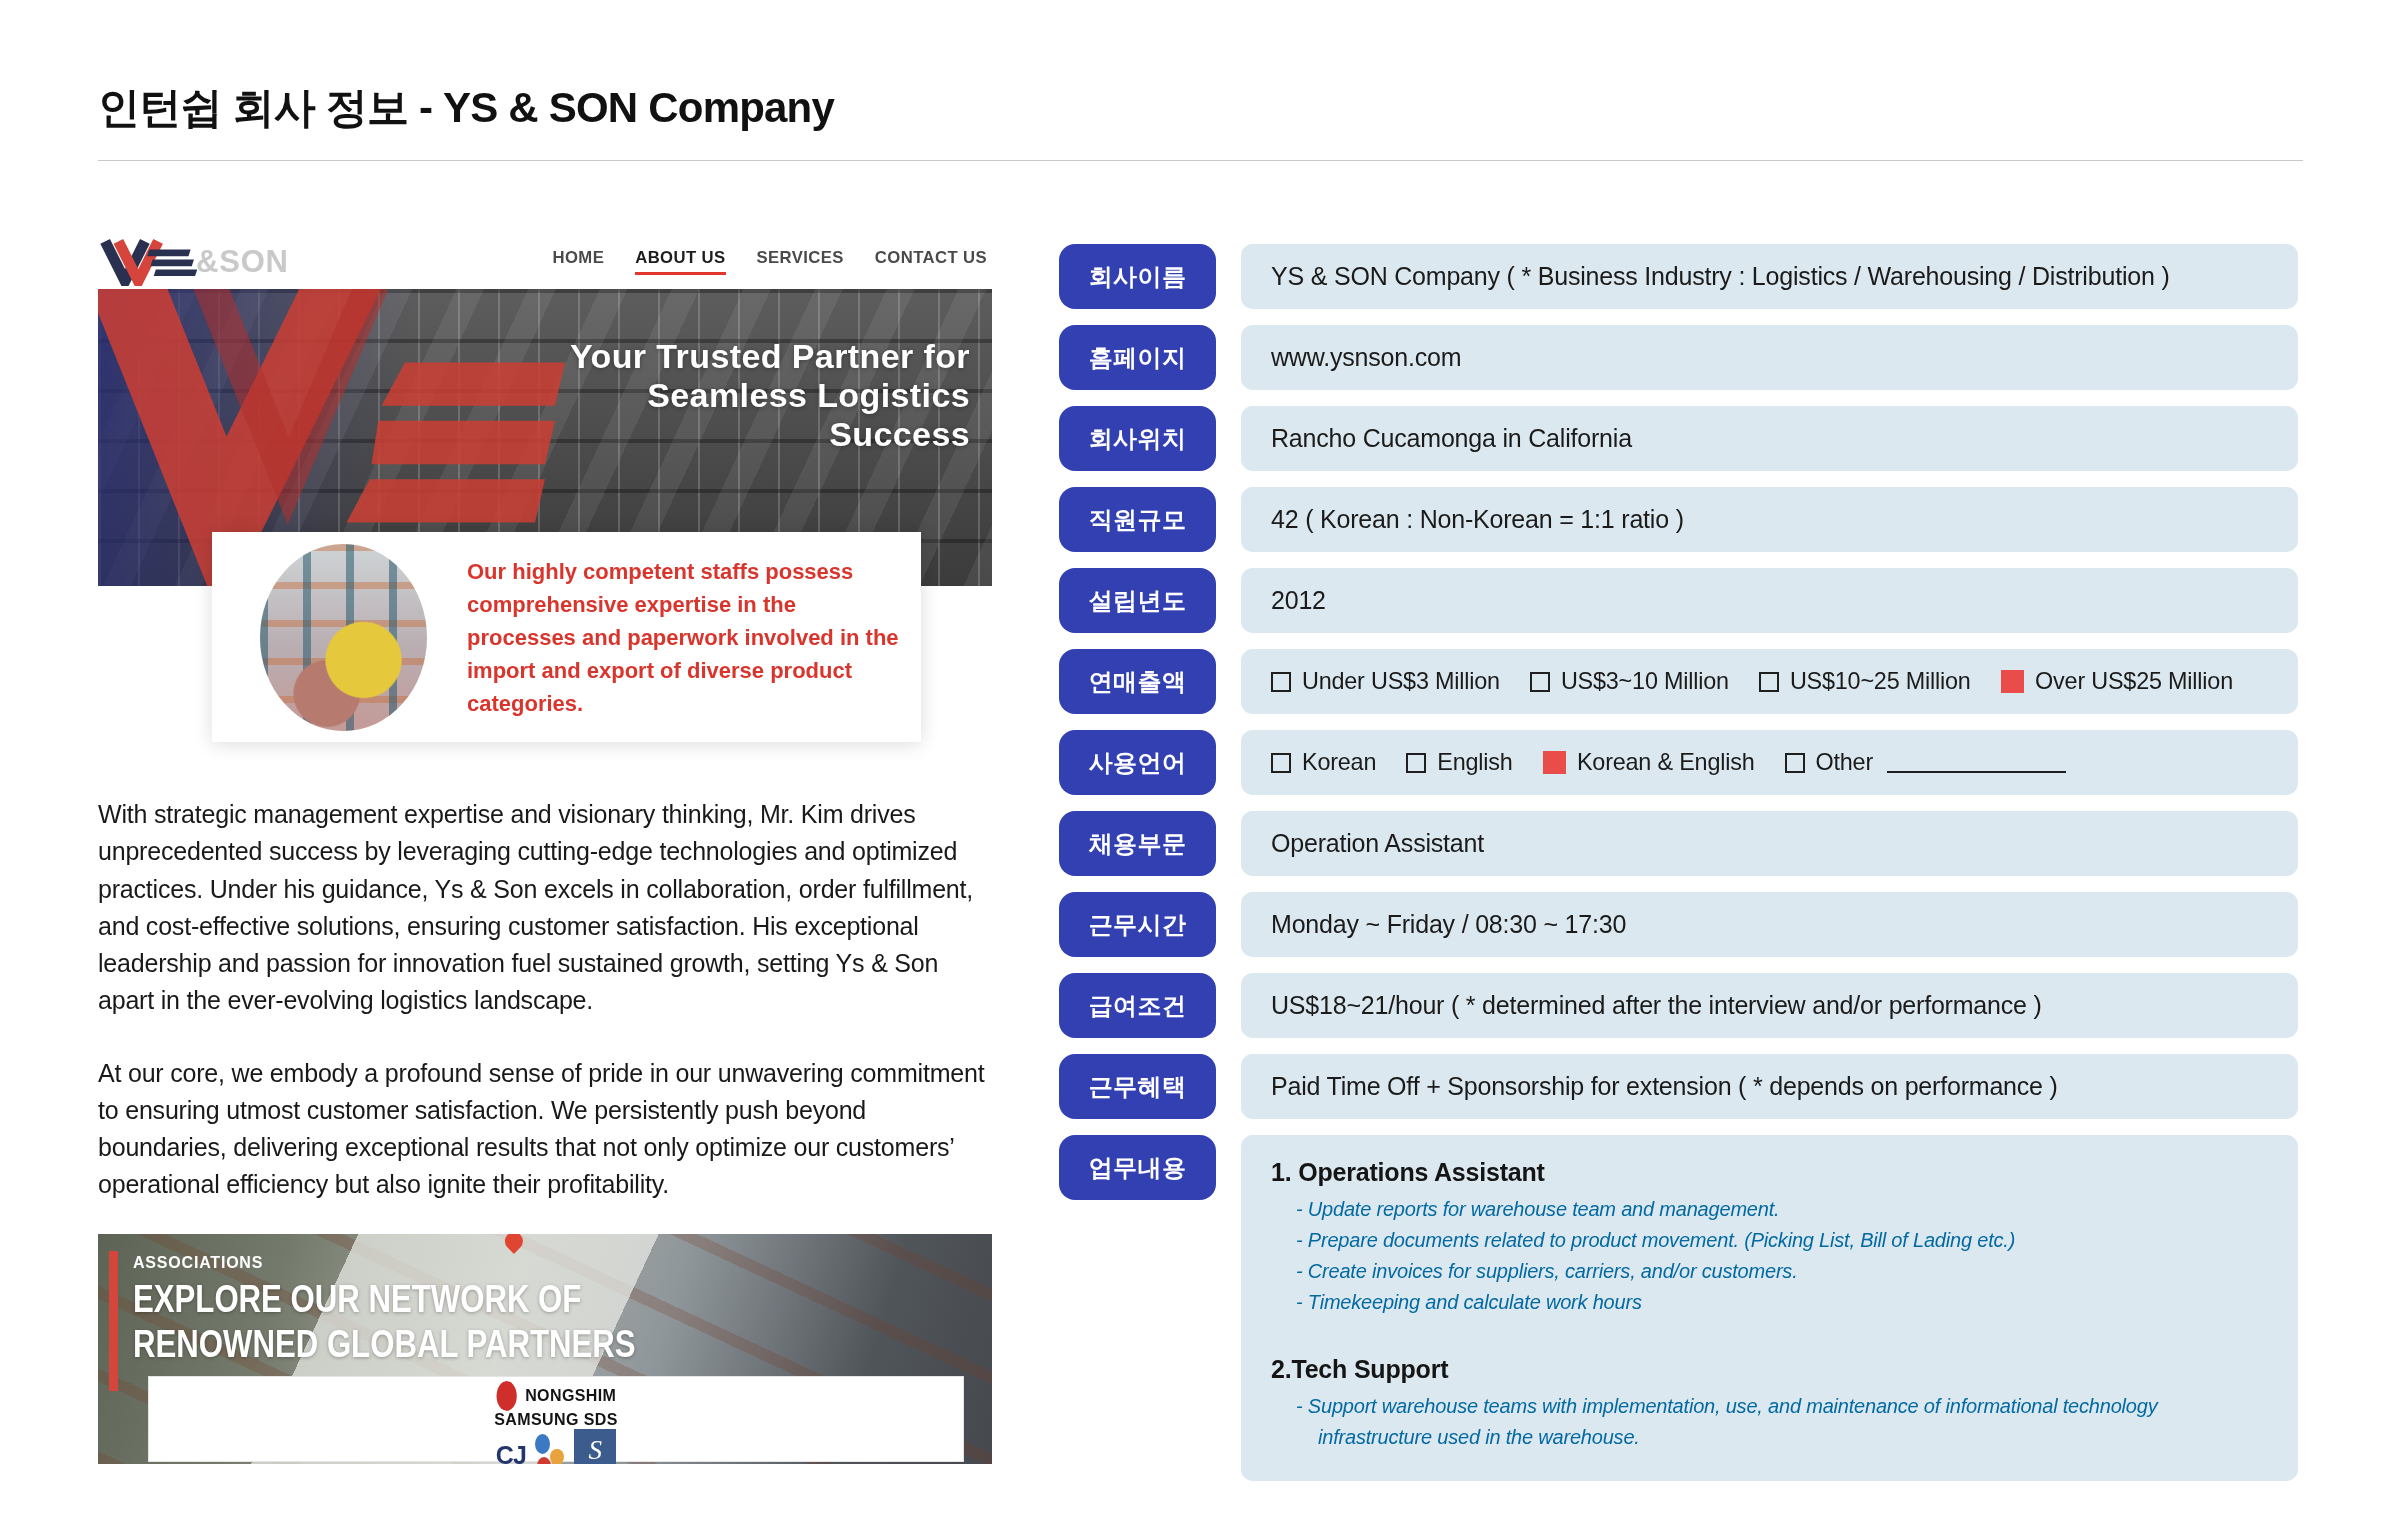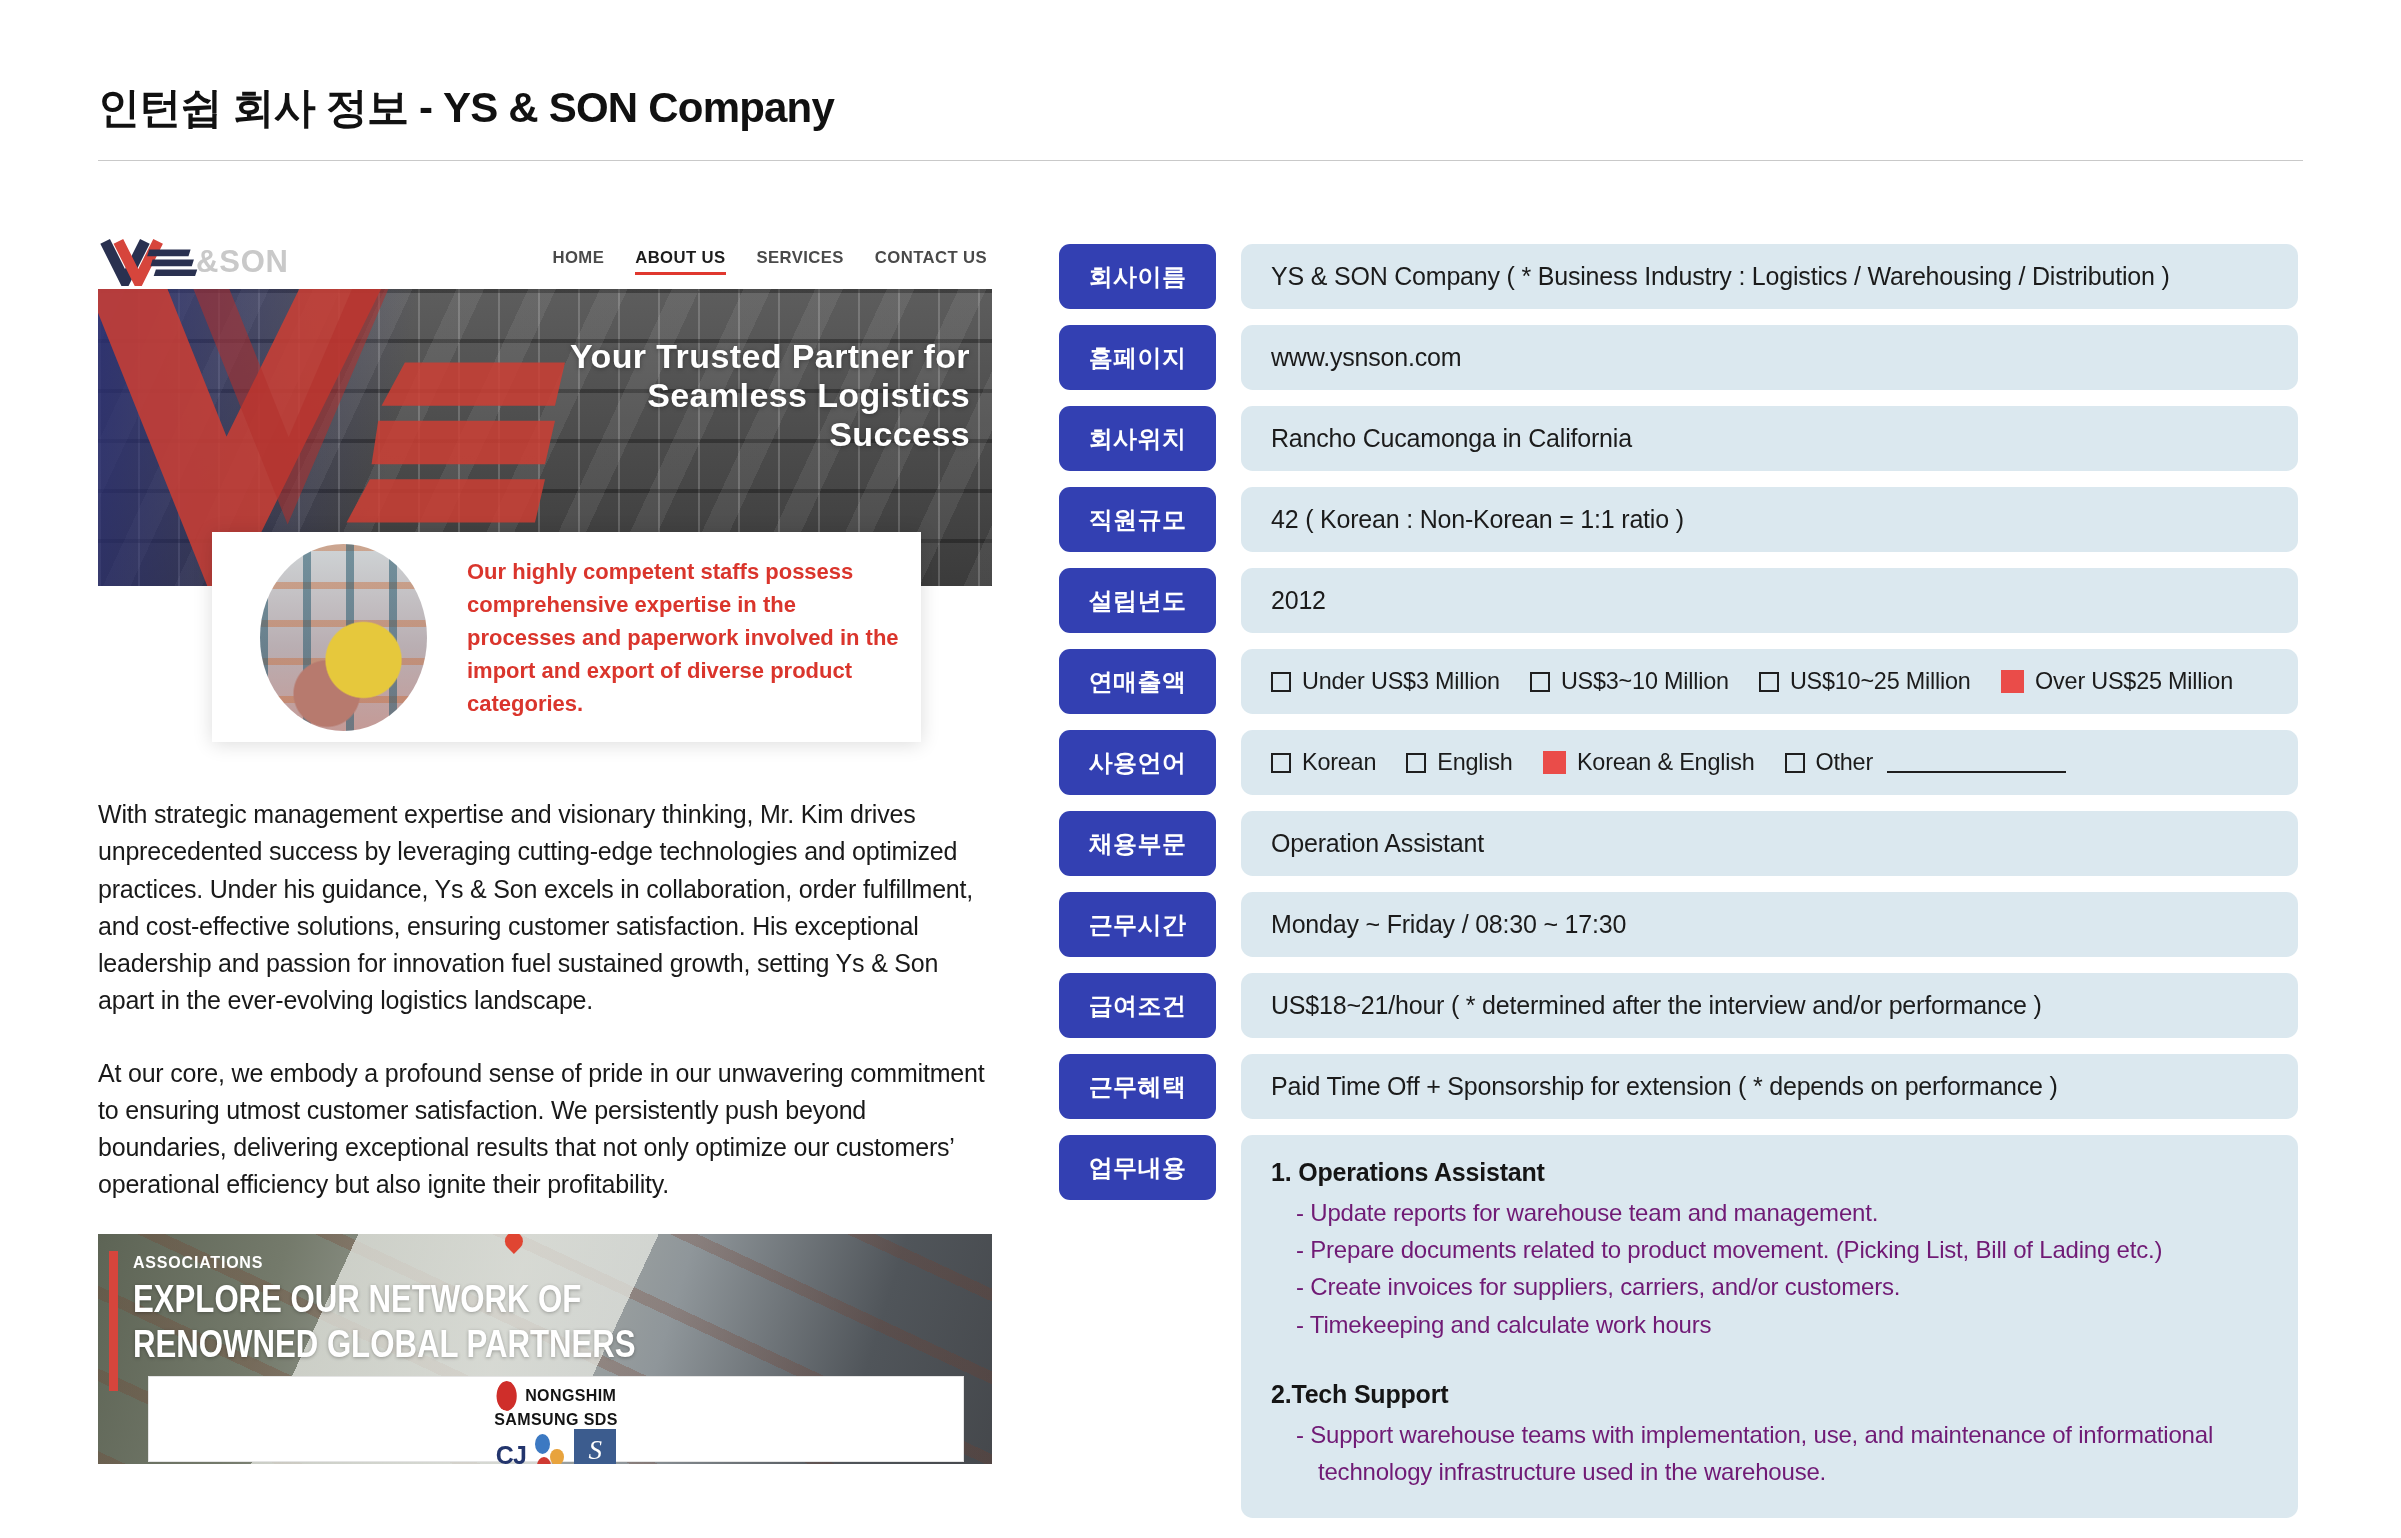--- a/index.html
+++ b/index.html
@@ -97,36 +97,36 @@
   .emsland .tag { font-size:11px; color:#7ab636; margin-top:6px; }
   .everydaze { display:flex; flex-direction:column; align-items:center; gap:5px; }
   .everydaze .big-e { font-family:"Liberation Serif", serif; font-size:38px; font-weight:700; line-height:0.9; color:#101010; }
   .everydaze .word { font-size:12.5px; letter-spacing:4.2px; color:#101010; }
 
   
   .info { position:absolute; left:1059px; top:244px; width:1239px; display:flex;
           flex-direction:column; gap:16px; }
   .row { display:flex; gap:25px; }
   .row.top-align { align-items:flex-start; }
-  .label { width:157px; height:65px; flex-shrink:0; background:#3340b2; border-radius:11px;
+  .label { width:157px; height:65px; flex-shrink:0; background:#3340b2; border-radius:16px;
            color:#fff; font-size:24px; font-weight:700; display:flex; align-items:center;
            justify-content:center; letter-spacing:0.4px; }
   .value { flex:1; min-height:65px; background:#dbe8ef; border-radius:11.7px; display:flex;
            align-items:center; padding:0 30px; font-size:25px; color:#1b1b1b; letter-spacing:-0.2px; }
   .value.rich { display:block; padding:23.4px 30px 28px 30px; }
 
   .opts { display:flex; align-items:center; gap:30px; flex-wrap:nowrap; }
   .opt { display:flex; align-items:center; gap:11px; font-size:23.4px; }
   .box { width:20px; height:20px; border:2.5px solid #1f1f1f; background:transparent; flex-shrink:0; }
   .box.checked { width:23.4px; height:23.4px; border:none; background:#ea4c49; }
   .blank-line { display:inline-block; width:179px; border-bottom:2.5px solid #1f1f1f; height:20px; margin-left:3.3px; }
 
   .rich h4 { font-size:25px; font-weight:800; color:#151515; margin-bottom:6.7px; }
   .rich ul { list-style:none; }
-  .rich li { font-size:24px; line-height:1.55; padding-left:47px; text-indent:-22px; color:#701a75; }
+  .rich li { font-size:20px; line-height:1.55; padding-left:47px; text-indent:-22px; color:#0369a1;font-style:italic; }
   .rich .section + .section { margin-top:37px; }
 </style>
 </head>
 <body>
 
 <div class="page-title">인턴쉽 회사 정보 - YS &amp; SON Company</div>
 <div class="title-rule"></div>
 
 <div class="site">
 

